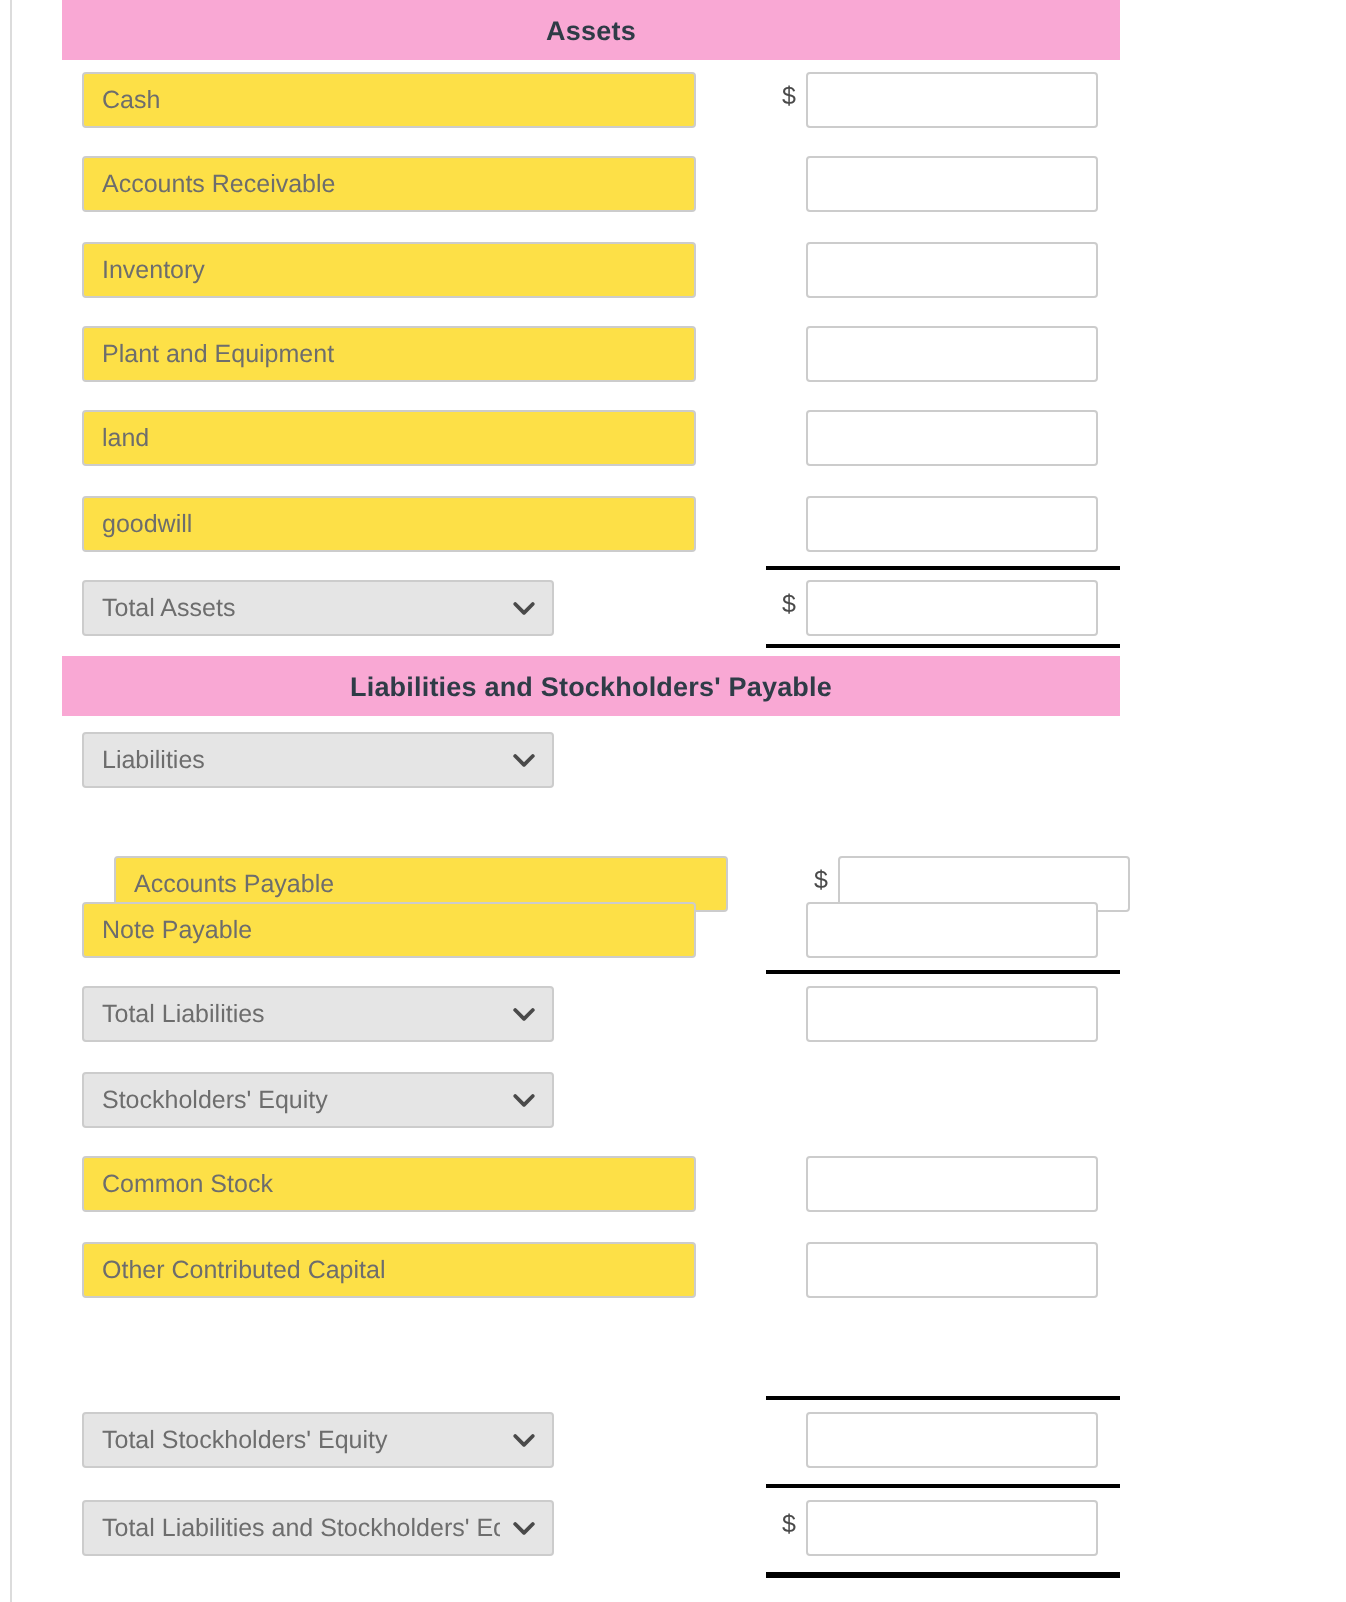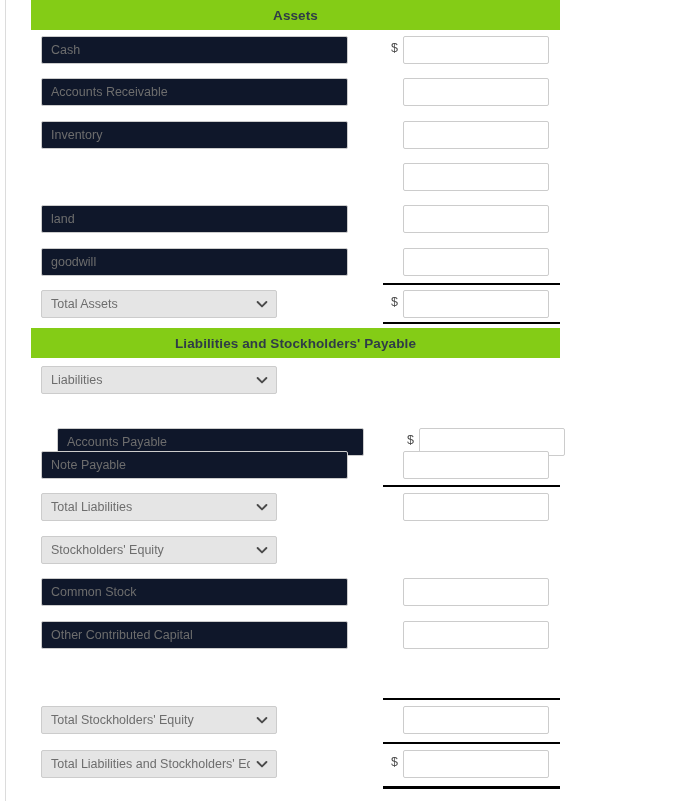--- a/index.html
+++ b/index.html
@@ -30,21 +30,21 @@
     width: 1px;
     height: 801px;
     background: #dcdcdc;
   }
 
   .section-header {
     position: absolute;
     left: 31px;
     width: 529px;
     height: 30px;
-    background: #84cc16;
+    background: #f9a8d4;
     color: #2f3c47;
     font-size: 13.5px;
     font-weight: bold;
     display: flex;
     align-items: center;
     justify-content: center;
     letter-spacing: 0.1px;
     box-sizing: border-box;
     z-index: 3;
   }
@@ -58,21 +58,21 @@
 
   .txt-input {
     position: absolute;
     left: 41px;
     top: 0;
     width: 307px;
     height: 28px;
     box-sizing: border-box;
     border: 1px solid #cccccc;
     border-radius: 2px;
-    background: #0f172a;
+    background: #fde047;
     color: #6d6d6d;
     font-family: "Liberation Sans", sans-serif;
     font-size: 12.5px;
     padding: 0 0 0 9px;
     outline: none;
   }
   .txt-input::placeholder { color: #6d6d6d; opacity: 1; }
 
   .sel-wrap {
     position: absolute;
@@ -161,20 +161,21 @@
     </div>
     <div class="row" style="top: 78px;">
       <input type="text" class="txt-input" placeholder="" value="Accounts Receivable" style="">
       <input type="text" class="amt-input" placeholder="" style="">
     </div>
     <div class="row" style="top: 121px;">
       <input type="text" class="txt-input" placeholder="" value="Inventory" style="">
       <input type="text" class="amt-input" placeholder="" style="">
     </div>
     <div class="row" style="top: 163px;">
+      <input type="text" class="txt-input" placeholder="" value="Plant and Equipment" style="">
       <input type="text" class="amt-input" placeholder="" style="">
     </div>
     <div class="row" style="top: 205px;">
       <input type="text" class="txt-input" placeholder="" value="land" style="">
       <input type="text" class="amt-input" placeholder="" style="">
     </div>
     <div class="row" style="top: 248px;">
       <input type="text" class="txt-input" placeholder="" value="goodwill" style="">
       <input type="text" class="amt-input" placeholder="" style="">
     </div>

